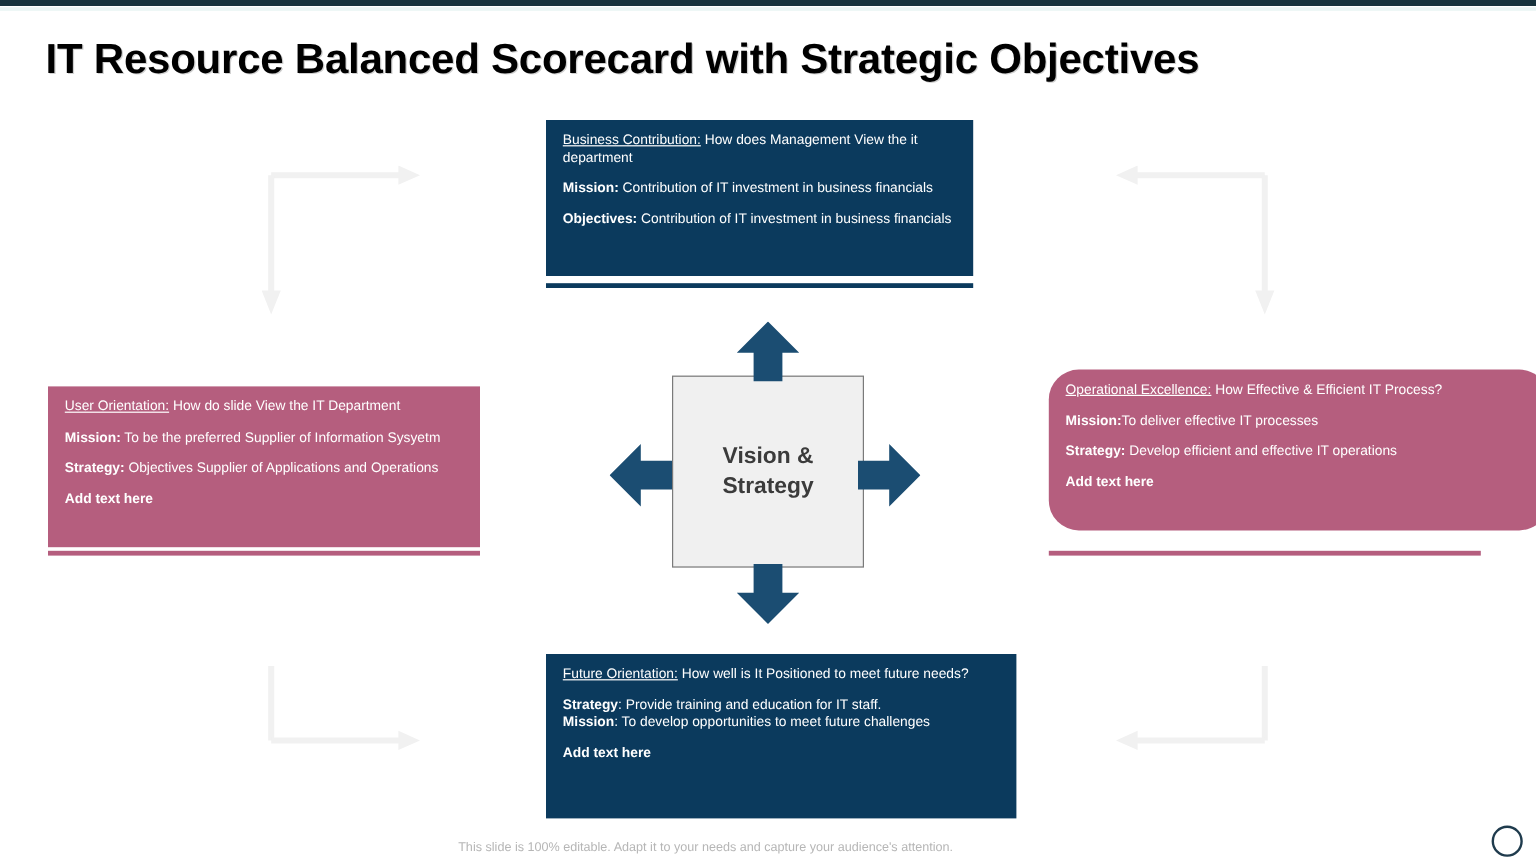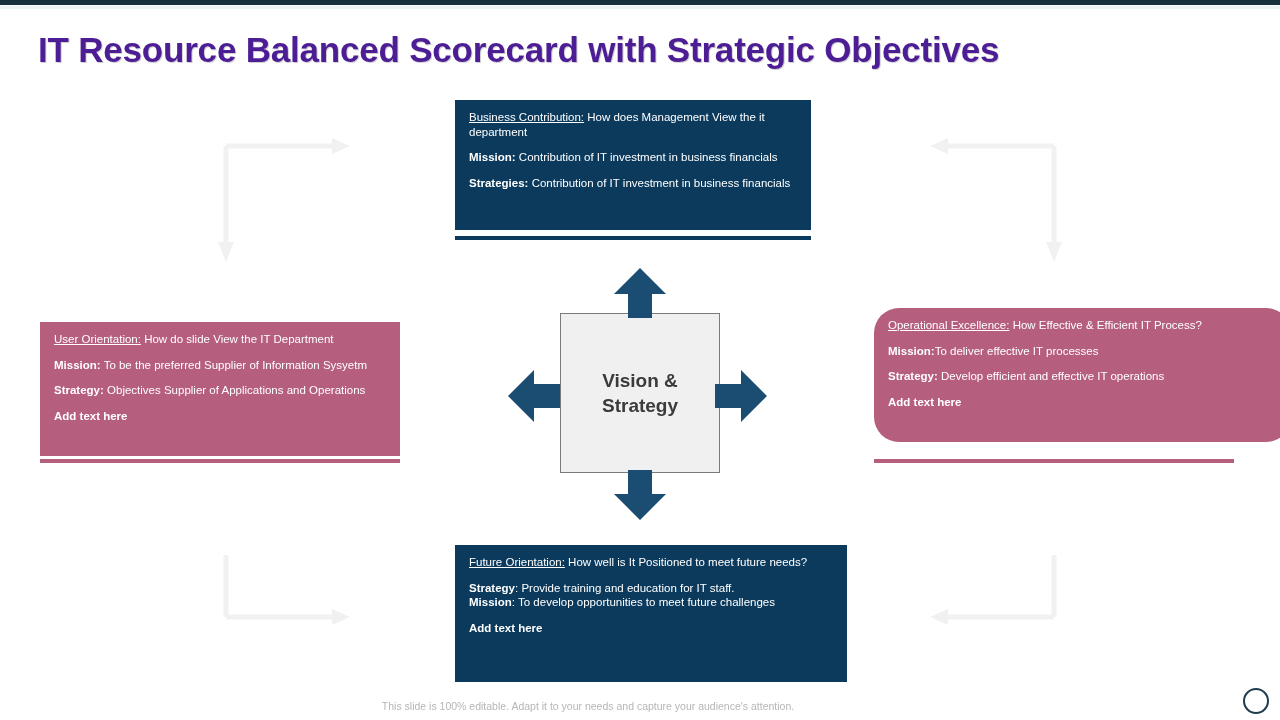--- a/index.html
+++ b/index.html
@@ -15,21 +15,21 @@
     position:absolute;left:0;top:0;width:1280px;height:5px;
     background:#16323c;
   }
   #top-rule-light{
     position:absolute;left:0;top:6px;width:1280px;height:3px;
     background:#eaf5f4;
   }
   
   #page-title{
     position:absolute;left:38px;top:30px;width:1120px;
-    font-size:35px;font-weight:bold;color:#4c1d95;
+    font-size:35px;font-weight:bold;color:#000000;
     letter-spacing:-0.2px;
     white-space:nowrap;
     text-shadow:1px 1px 0 rgba(120,120,120,.35);
   }
 
   
   .card{
     position:absolute;
     box-sizing:border-box;
     padding:10px 14px 10px 14px;
@@ -134,21 +134,21 @@
     <path d="M126 62 H18" stroke="#f1f1f1" stroke-width="5" fill="none"></path>
     <path d="M20 54 L2 62 L20 70 Z" fill="#f1f1f1"></path>
   </svg>
 </div>
 
 <div class="card navy" id="card-business">
   <p class="line"><span class="lead">Business Contribution:</span><span> How does Management View the it department</span></p>
   <div class="gap"></div>
   <p class="line"><span class="key">Mission:</span><span> Contribution of IT investment in business financials</span></p>
   <div class="gap"></div>
-  <p class="line"><span class="key">Strategies:</span><span> Contribution of IT investment in business financials</span></p>
+  <p class="line"><span class="key">Objectives:</span><span> Contribution of IT investment in business financials</span></p>
 </div>
 <div class="card-underline navy-underline" id="ul-business"></div>
 
 <div class="card pink" id="card-user">
   <p class="line"><span class="lead">User Orientation:</span><span> How do slide View the IT Department</span></p>
   <div class="gap"></div>
   <p class="line"><span class="key">Mission:</span><span> To be the preferred Supplier of Information Sysyetm</span></p>
   <div class="gap"></div>
   <p class="line"><span class="key">Strategy:</span><span> Objectives Supplier of Applications and Operations</span></p>
   <div class="gap"></div>

